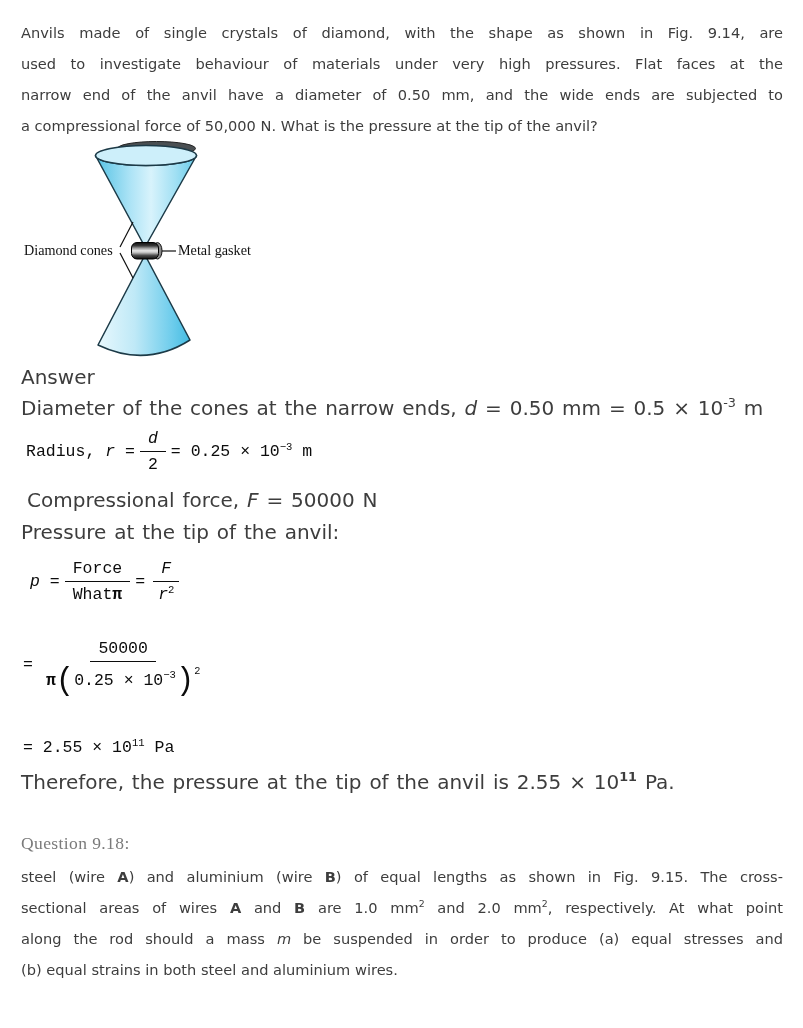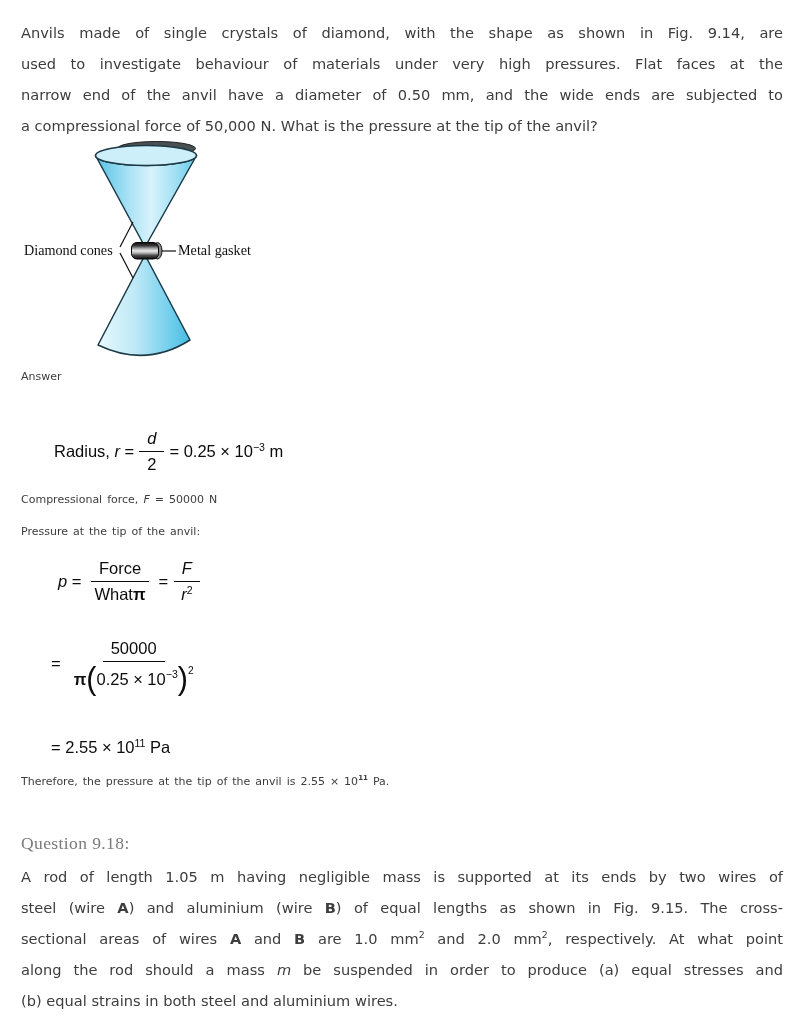--- a/index.html
+++ b/index.html
@@ -1,26 +1,26 @@
 <!DOCTYPE html>
 <html><head>
 <meta charset="utf-8">
 <style>
   html,body{margin:0;padding:0;background:#ffffff;}
   #page{position:relative;width:803px;height:1028px;background:#ffffff;overflow:hidden;
         font-family:"DejaVu Sans","Liberation Sans",sans-serif;color:#3d3d3d;}
   .para{position:absolute;font-size:14.6px;}
   .pline{text-align:justify;text-align-last:justify;line-height:31px;white-space:normal;}
   .pline.last{text-align-last:left;}
-  .bodyline{position:absolute;font-size:11px;line-height:20px;word-spacing:1.5px;}
+  .bodyline{position:absolute;font-size:20px;line-height:20px;word-spacing:1.5px;}
   sup{font-size:0.64em;line-height:0;}
   .b{font-weight:700;}
   .i{font-style:italic;}
   .eq{position:absolute;display:flex;align-items:center;
-      font-family:Liberation Sans, sans-serif;font-size:16.5px;color:#0c0c0c;margin-left:28px;}
+      font-family:Liberation Mono, monospace;font-size:16.5px;color:#0c0c0c;}
   .frac{display:inline-flex;flex-direction:column;align-items:center;margin:0 5px;}
   .frac .num{padding:1px 8px 3px;border-bottom:1.4px solid #0c0c0c;}
   .frac .den{padding:3px 8px 1px;}
   .bigp{font-size:185%;font-weight:300;line-height:0;vertical-align:-0.15em;}
   .outerexp{font-size:62%;vertical-align:1.05em;}
   .qheading{position:absolute;font-family:Liberation Serif, serif;
             font-size:17.5px;color:#7b7b7b;letter-spacing:0.4px;}
   .figlabel{font-family:"Liberation Serif","DejaVu Serif",serif;font-size:14.2px;fill:#111111;}
 </style>
 </head>
@@ -74,31 +74,32 @@
 
     <path d="M 100 109 L 113 84 M 100 115 L 113 140" stroke="#111" stroke-width="1.2" fill="none"></path>
     <line x1="142" y1="113" x2="156" y2="113" stroke="#111" stroke-width="1.2"></line>
 
     <text class="figlabel" x="4" y="117">Diamond cones</text>
     <text class="figlabel" x="158" y="117">Metal gasket</text>
   </svg>
 
   <div class="bodyline" style="left:21px;top:367px;">Answer</div>
 
+  <div class="bodyline" style="left:21px;top:398px;"><span>Diameter of the cones at the narrow ends, </span><span class="i">d</span><span> = 0.50 mm = 0.5 × 10</span><sup>-3</sup><span> m</span></div>
 
   <div class="eq" style="left:26px;top:428px;">
     <span><span>Radius, </span><span class="i">r</span><span> = </span></span>
     <span class="frac">
       <span class="num"><span class="i">d</span></span>
       <span class="den"><span>2</span></span>
     </span>
     <span><span>= 0.25 × 10</span><sup>−3</sup><span> m</span></span>
   </div>
 
-  <div class="bodyline" style="left:21px;top:490px;text-align:right;"><span>Compressional force, </span><span class="i">F</span><span> = 50000 N</span></div>
+  <div class="bodyline" style="left:27px;top:490px;text-align:right;"><span>Compressional force, </span><span class="i">F</span><span> = 50000 N</span></div>
 
   <div class="bodyline" style="left:21px;top:522px;">Pressure at the tip of the anvil:</div>
 
   <div class="eq" style="left:30px;top:558px;">
     <span><span class="i">p</span><span> = </span></span>
     <span class="frac">
       <span class="num"><span>Force</span></span>
       <span class="den"><span>What</span><span class="b">π</span></span>
     </span>
     <span><span> = </span></span>
@@ -118,20 +119,19 @@
 
   <div class="eq" style="left:23px;top:738px;">
     <span><span>= 2.55 × 10</span><sup>11</sup><span> Pa</span></span>
   </div>
 
   <div class="bodyline" style="left:21px;top:772px;"><span>Therefore, the pressure at the tip of the anvil is 2.55 × 10</span><sup class="b">11</sup><span> Pa.</span></div>
 
   <div class="qheading" style="left:21px;top:833px;">Question 9.18:</div>
 
   <div class="para" style="left:21px;top:861px;width:762px;">
-    <div class="pline"><span>A rod of length 1.05 m having negligible mass is supported at its ends by two wires of</span></div>
     <div class="pline"><span>steel (wire </span><span class="b">A</span><span>) and aluminium (wire </span><span class="b">B</span><span>) of equal lengths as shown in Fig. 9.15. The cross-</span></div>
     <div class="pline"><span>sectional areas of wires </span><span class="b">A</span><span> and </span><span class="b">B</span><span> are 1.0 mm</span><sup>2</sup><span> and 2.0 mm</span><sup>2</sup><span>, respectively. At what point</span></div>
     <div class="pline"><span>along the rod should a mass </span><span class="i">m</span><span> be suspended in order to produce (a) equal stresses and</span></div>
     <div class="pline last"><span>(b) equal strains in both steel and aluminium wires.</span></div>
   </div>
 
 </div>
 
 </body></html>

